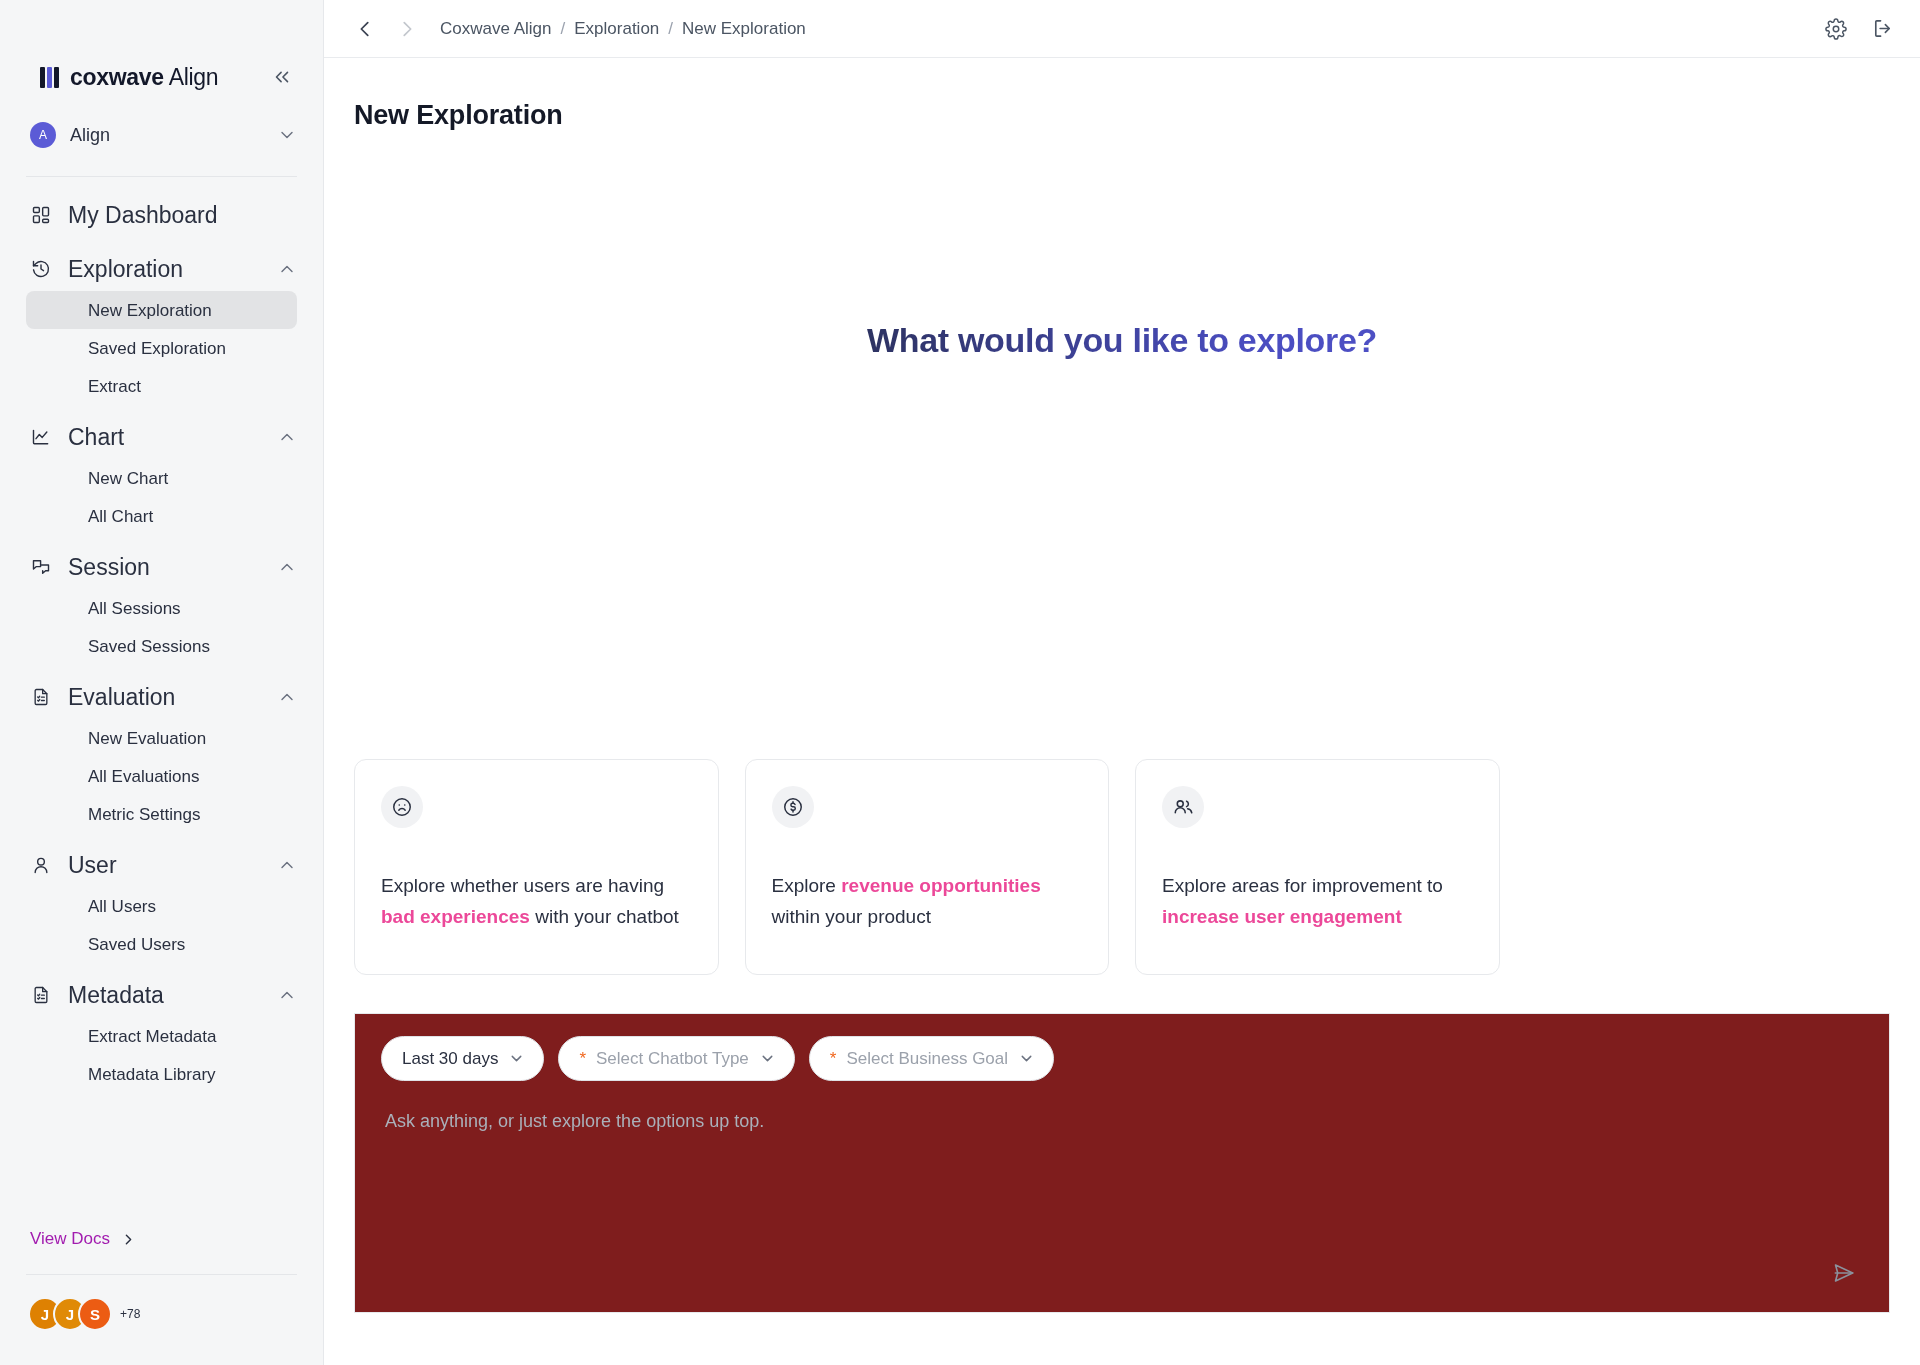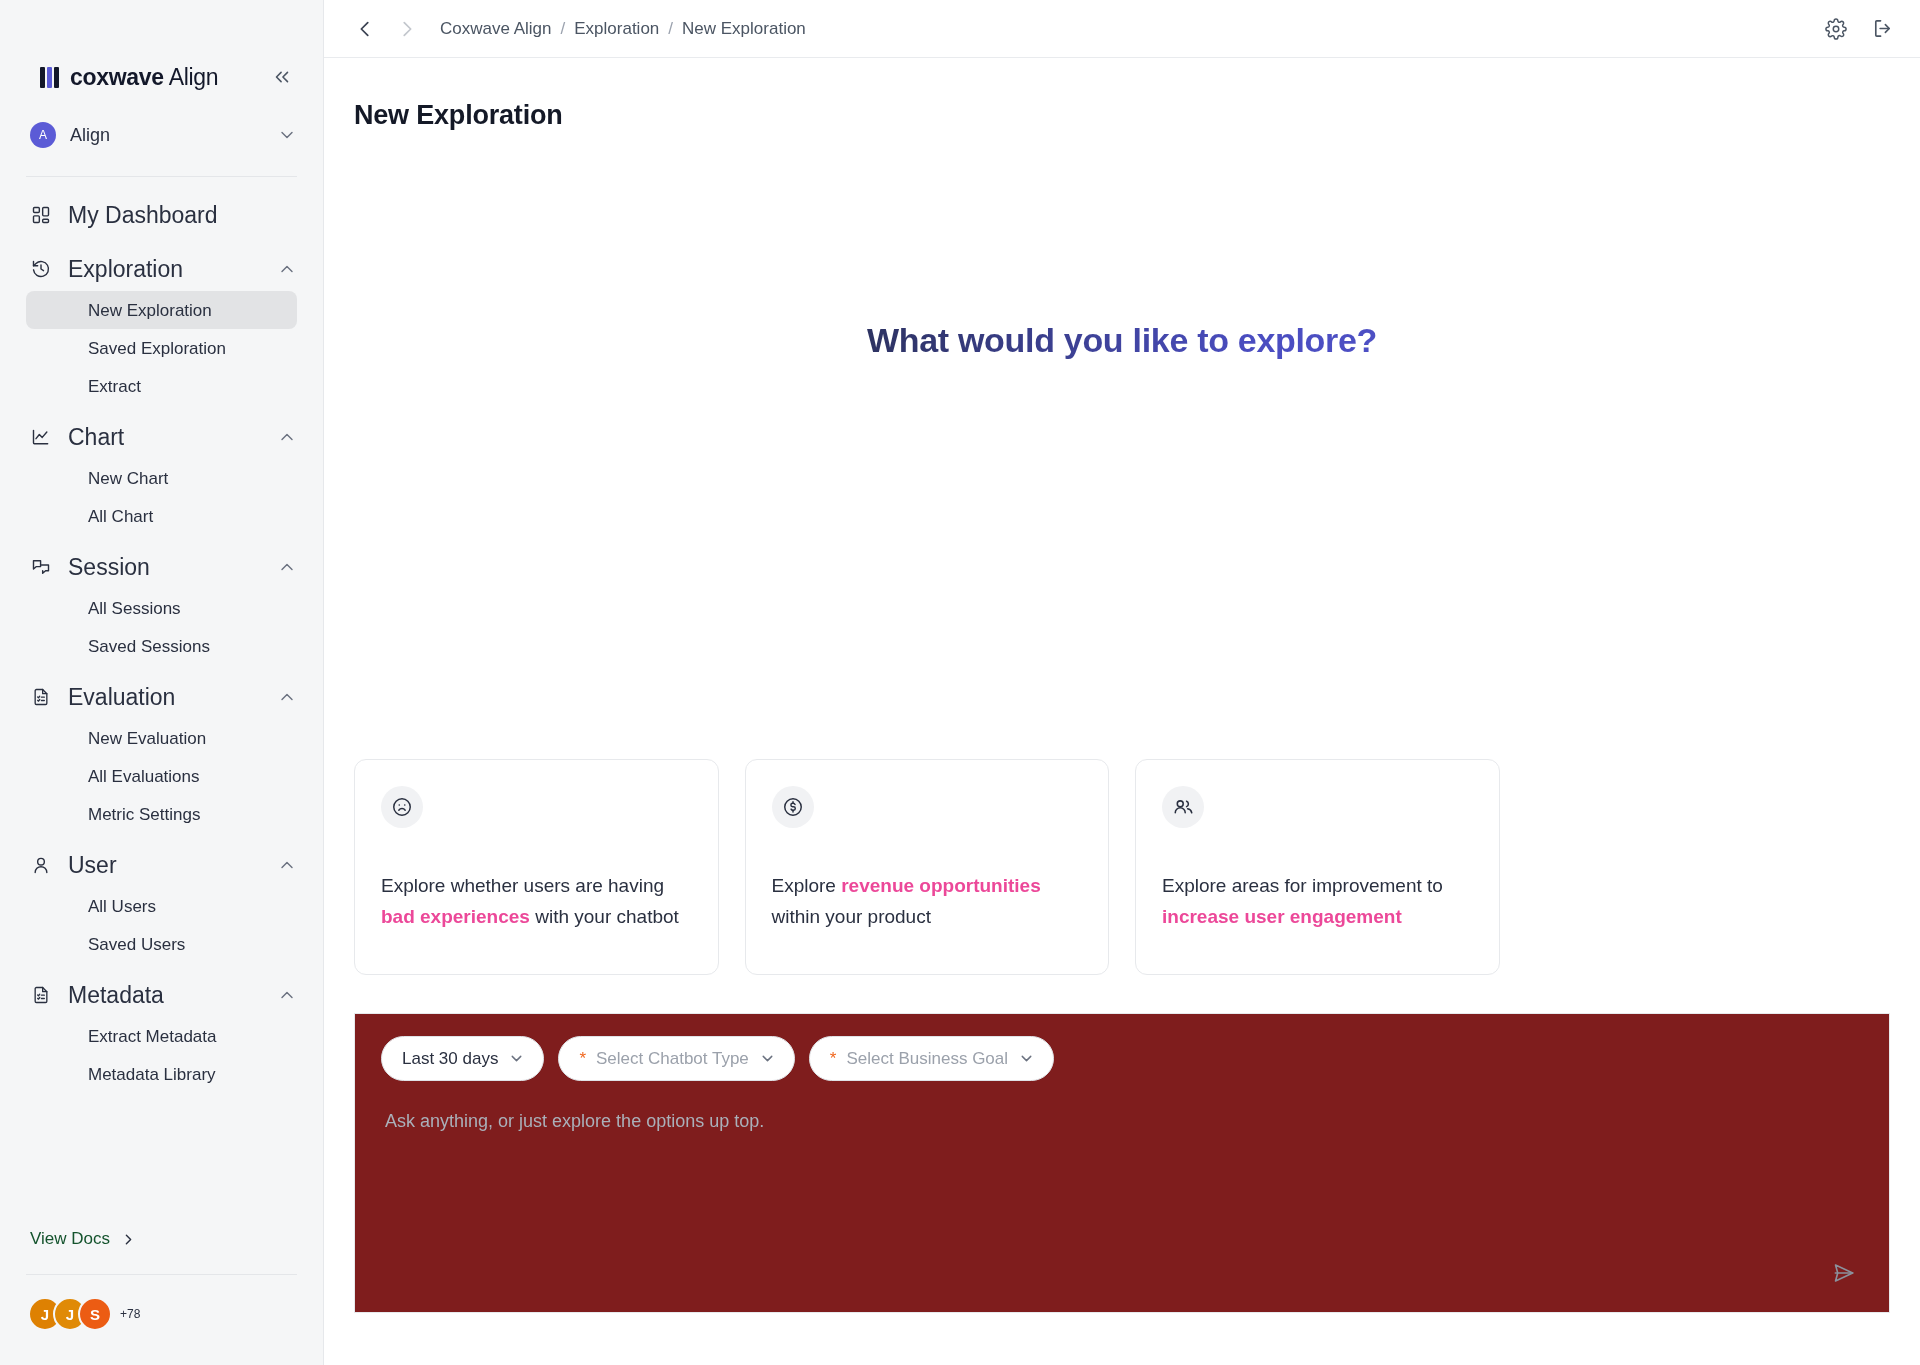--- a/index.html
+++ b/index.html
@@ -69,21 +69,21 @@
     font-size: 17px; color: #2a3040;
   }
   .nav-item.active { background: #e2e3e5; }
   .nav-item .lbl { line-height: 1; }
 
   .group-gap { height: 10px; }
 
   .docs-row {
     display: flex; align-items: center; gap: 10px;
     padding: 0 30px; height: 42px; cursor: pointer;
-    font-size: 17px; color: #14532d;
+    font-size: 17px; color: #a21caf;
     margin-bottom: 14px;
   }
   .sidebar-foot { padding: 0 0 0 0; }
   .foot-divider { height: 1px; background: #e4e6e9; margin: 0 26px; }
   .avatars-row { display: flex; align-items: center; padding: 22px 30px 34px 28px; }
   .avatars { display: flex; }
   .av {
     width: 34px; height: 34px; border-radius: 50%;
     color: #fff; font-size: 15px; font-weight: 600;
     display: flex; align-items: center; justify-content: center;

